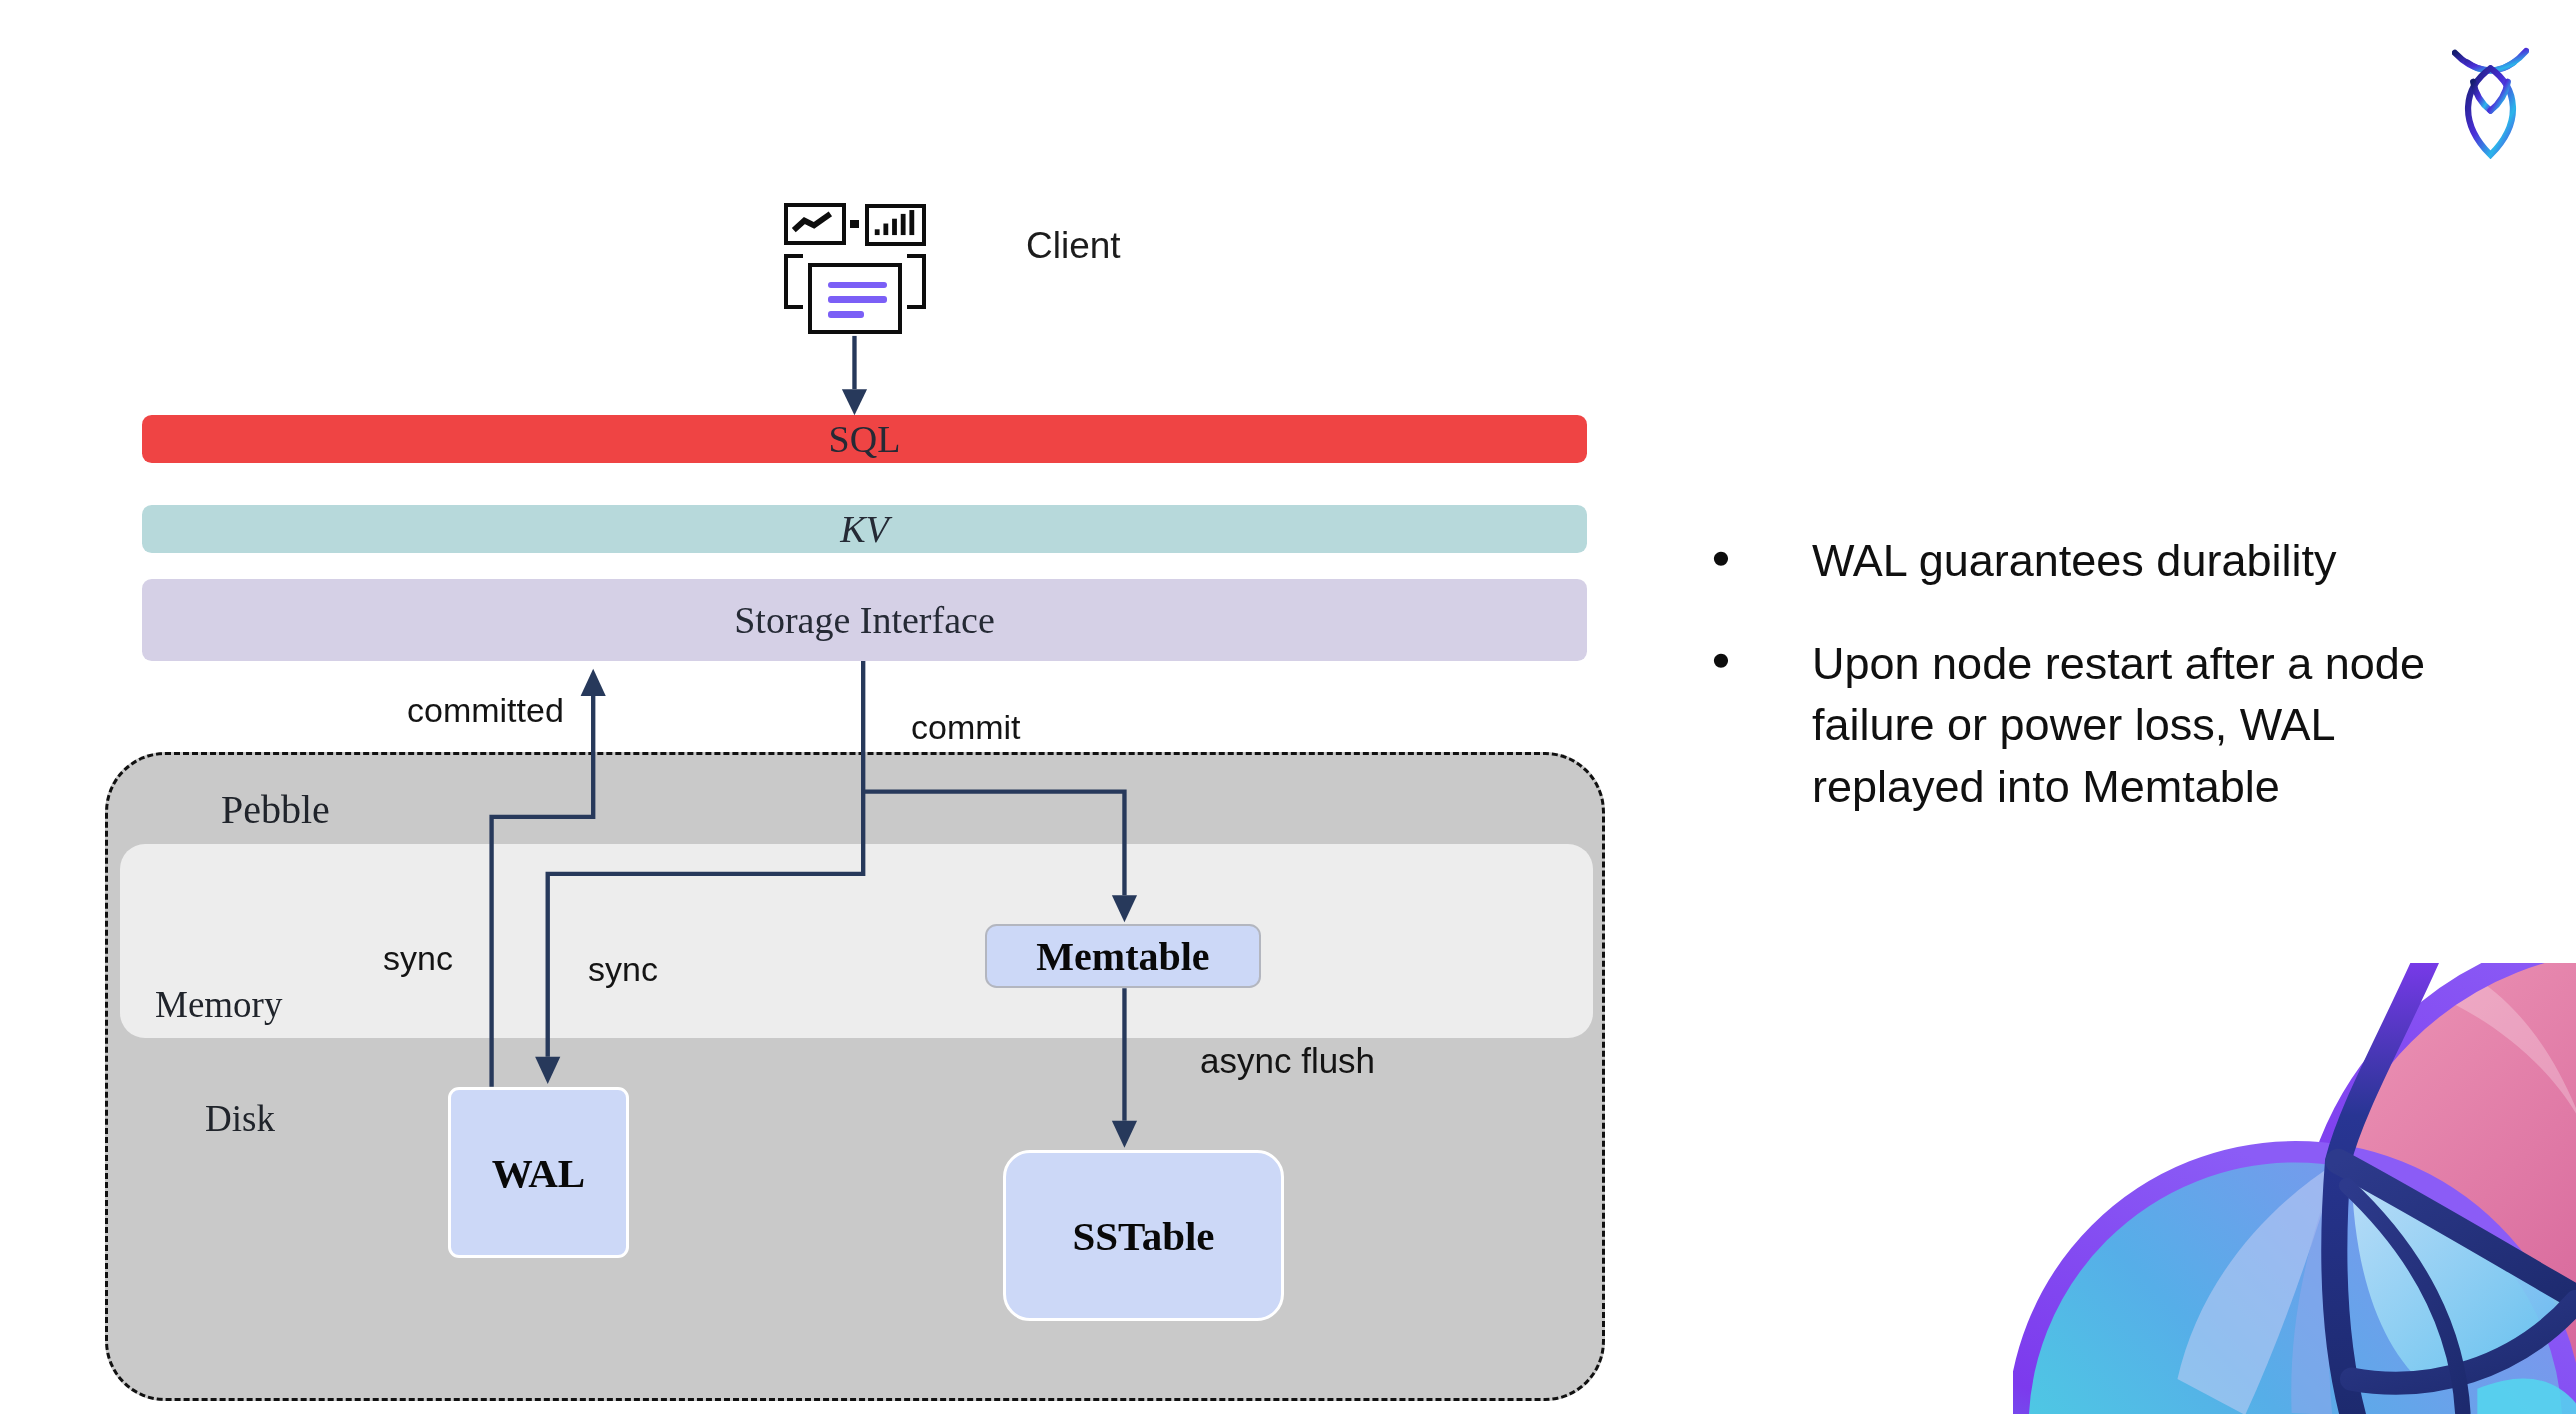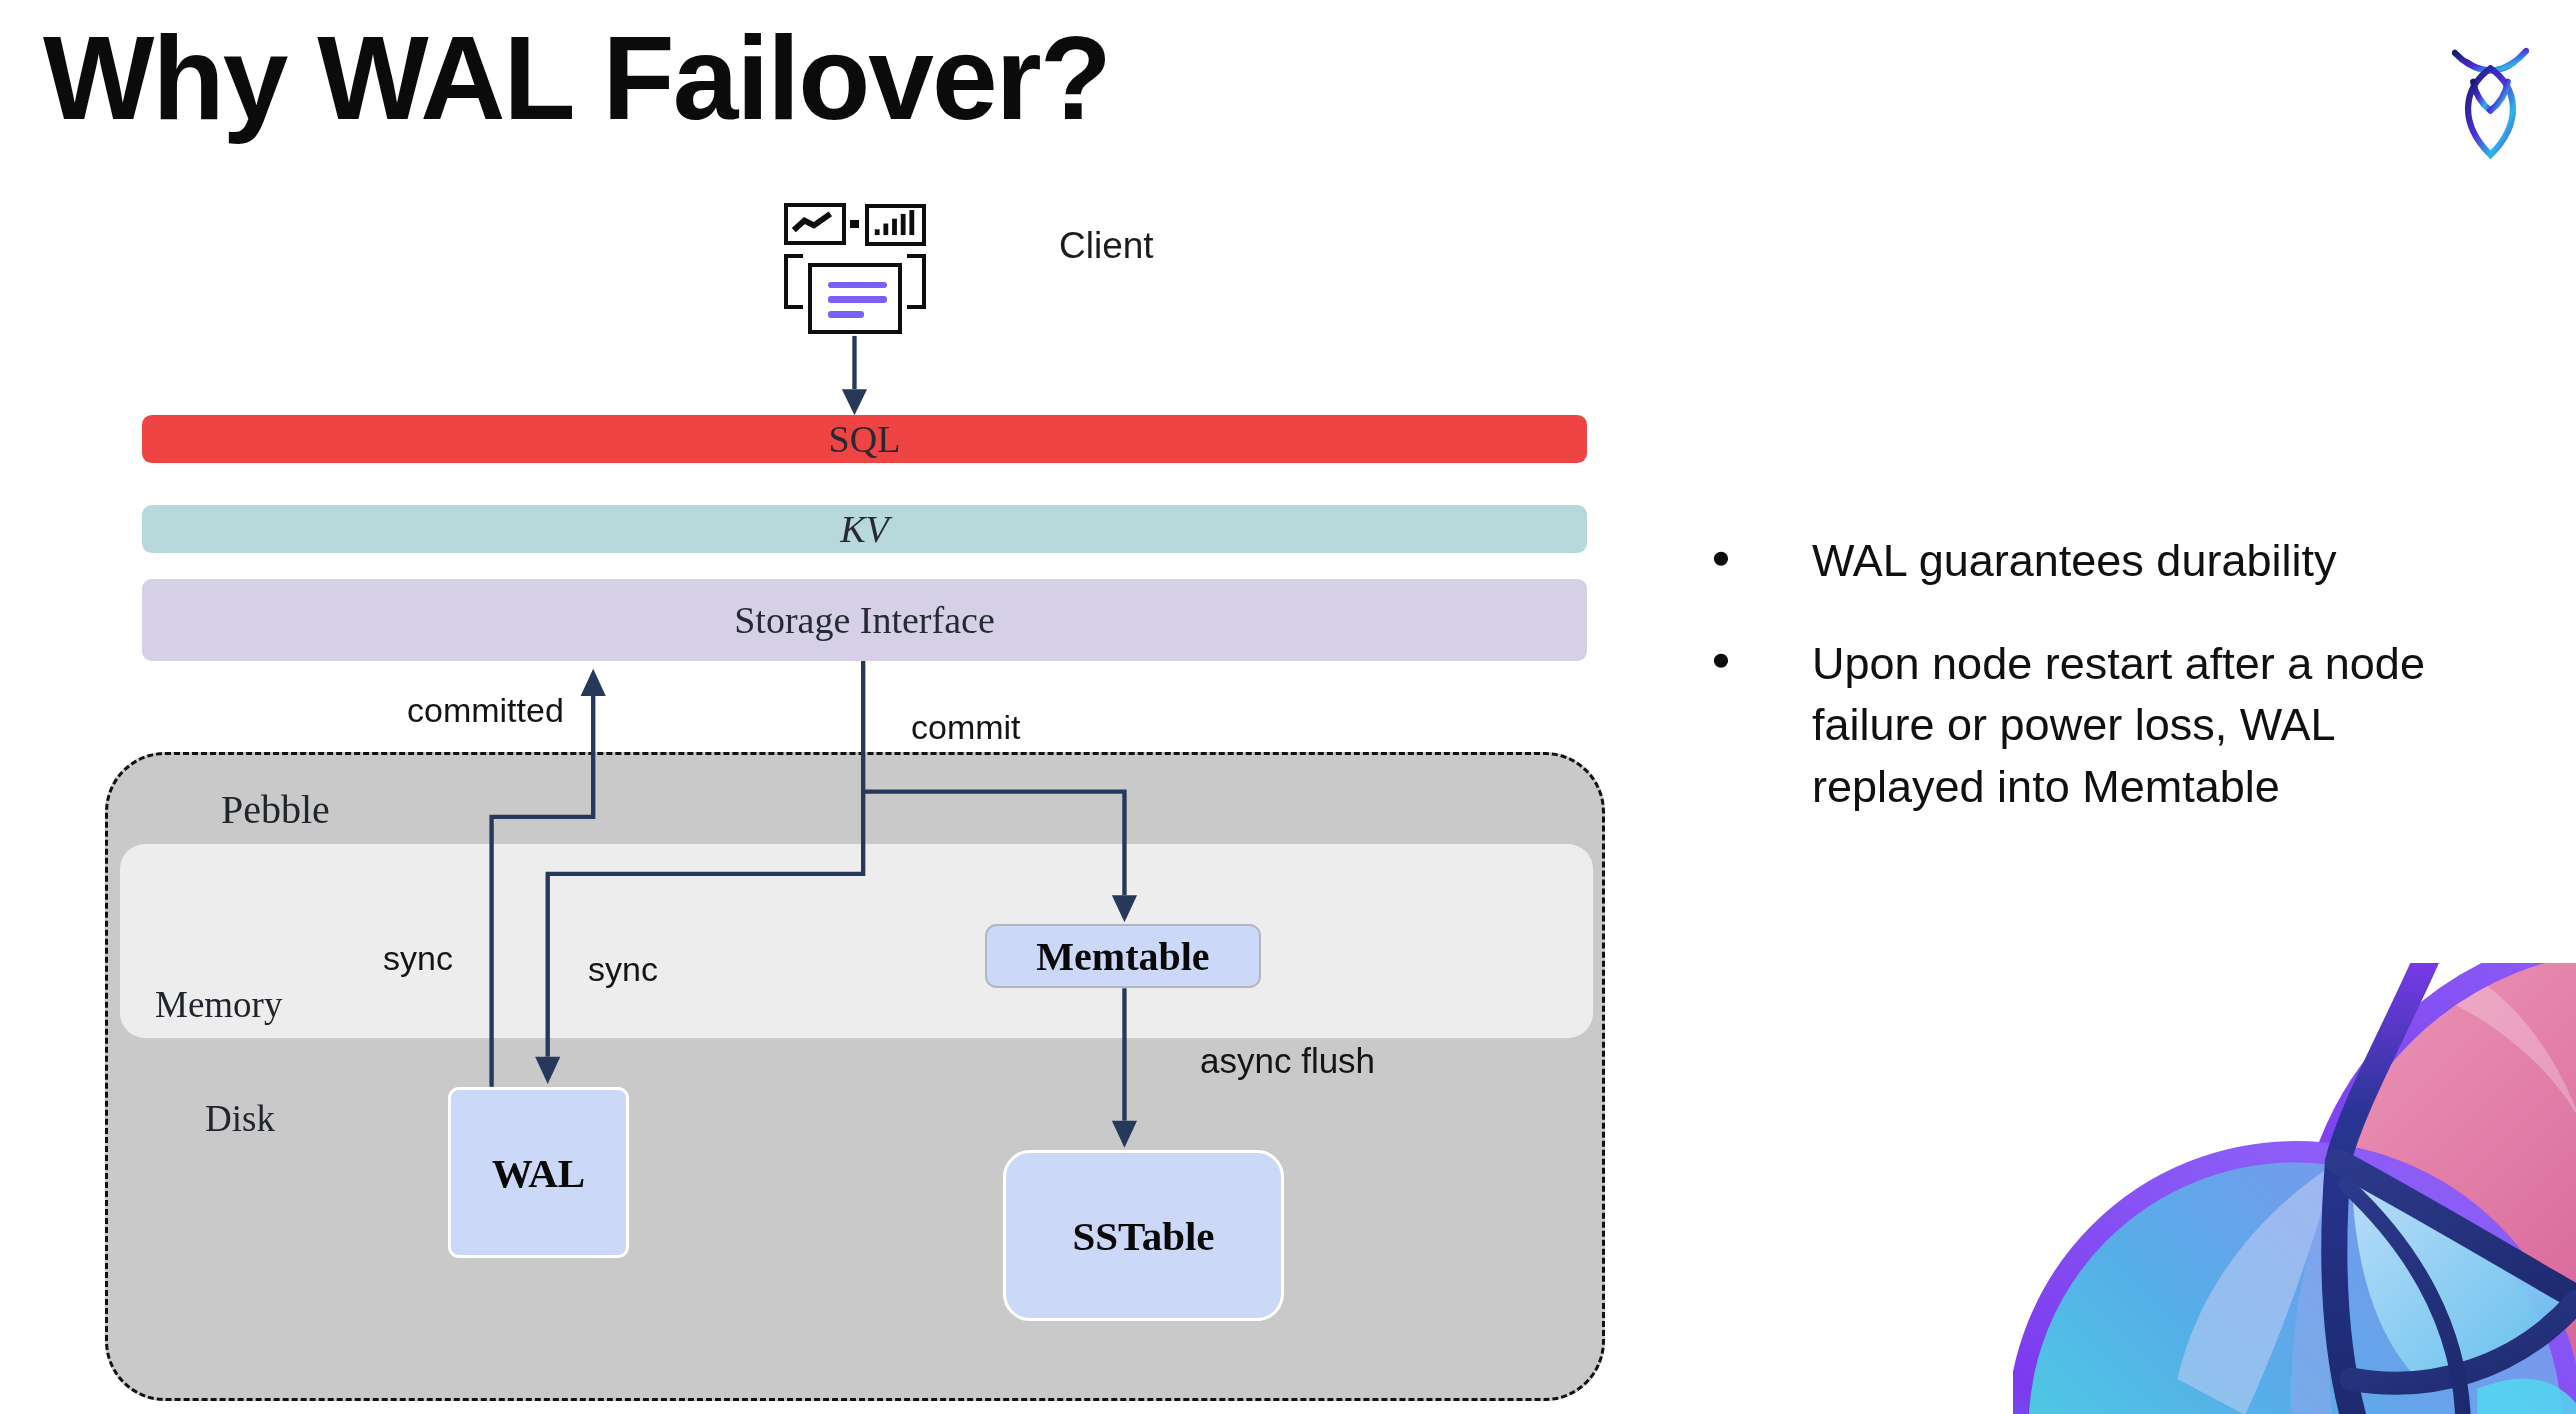--- a/index.html
+++ b/index.html
@@ -19,21 +19,21 @@
   .icon-dash{position:absolute;left:850px;top:220px;width:8.7px;height:7.7px;background:#0d0d0d;}
   .chart2{left:865px;top:204px;width:61px;height:42px;}
   .bracket{position:absolute;width:19.4px;height:55px;box-sizing:border-box;}
   .bracket.l{left:784px;top:254px;border-left:4.8px solid #0d0d0d;border-top:4.8px solid #0d0d0d;border-bottom:4.8px solid #0d0d0d;}
   .bracket.r{left:907px;top:254px;border-right:4.8px solid #0d0d0d;border-top:4.8px solid #0d0d0d;border-bottom:4.8px solid #0d0d0d;}
   .doc{left:808px;top:263px;width:94px;height:71px;z-index:2;}
   .doc .ln{position:absolute;left:15.5px;height:6.8px;border-radius:2.9px;background:#7b5ff6;}
   .doc .ln1{top:14.5px;width:59px;}
   .doc .ln2{top:29px;width:59px;}
   .doc .ln3{top:44px;width:36px;}
-  .client-label{position:absolute;left:1059px;top:225px;font-size:37px;color:#1c1c1c;}
+  .client-label{position:absolute;left:1026px;top:225px;font-size:37px;color:#1c1c1c;}
   
   .bar{
     position:absolute;left:142px;width:1445px;border-radius:9.7px;
     display:flex;align-items:center;justify-content:center;
     font-family:"Liberation Serif",serif;font-size:38px;color:#252a35;
   }
   .bar.sql{top:415px;height:48px;background:#ef4444;}
   .bar.kv{top:505px;height:48px;background:#b7d9db;font-style:italic;}
   .bar.storage{top:579px;height:82px;background:#d5d0e6;}
   
@@ -76,21 +76,20 @@
   .bullet .txt{width:658px;font-size:45px;line-height:1.37;color:#101010;}
   
   .logo{position:absolute;left:2452px;top:43px;width:77px;height:116px;}
   .corner-art{position:absolute;left:2013px;top:963px;width:563px;height:452px;}
 </style>
 </head>
 <body>
 
 <div class="slide">
 
-  <div class="title">Why WAL Failover?</div>
 
   <svg class="logo" viewBox="0 0 80 120">
     <defs>
       <linearGradient id="lg" x1="0" y1="0" x2="1" y2="1">
         <stop offset="0" stop-color="#141c6e"></stop>
         <stop offset="0.45" stop-color="#4b2fd8"></stop>
         <stop offset="0.75" stop-color="#2bb6ea"></stop>
         <stop offset="1" stop-color="#5a2fe0"></stop>
       </linearGradient>
     </defs>

